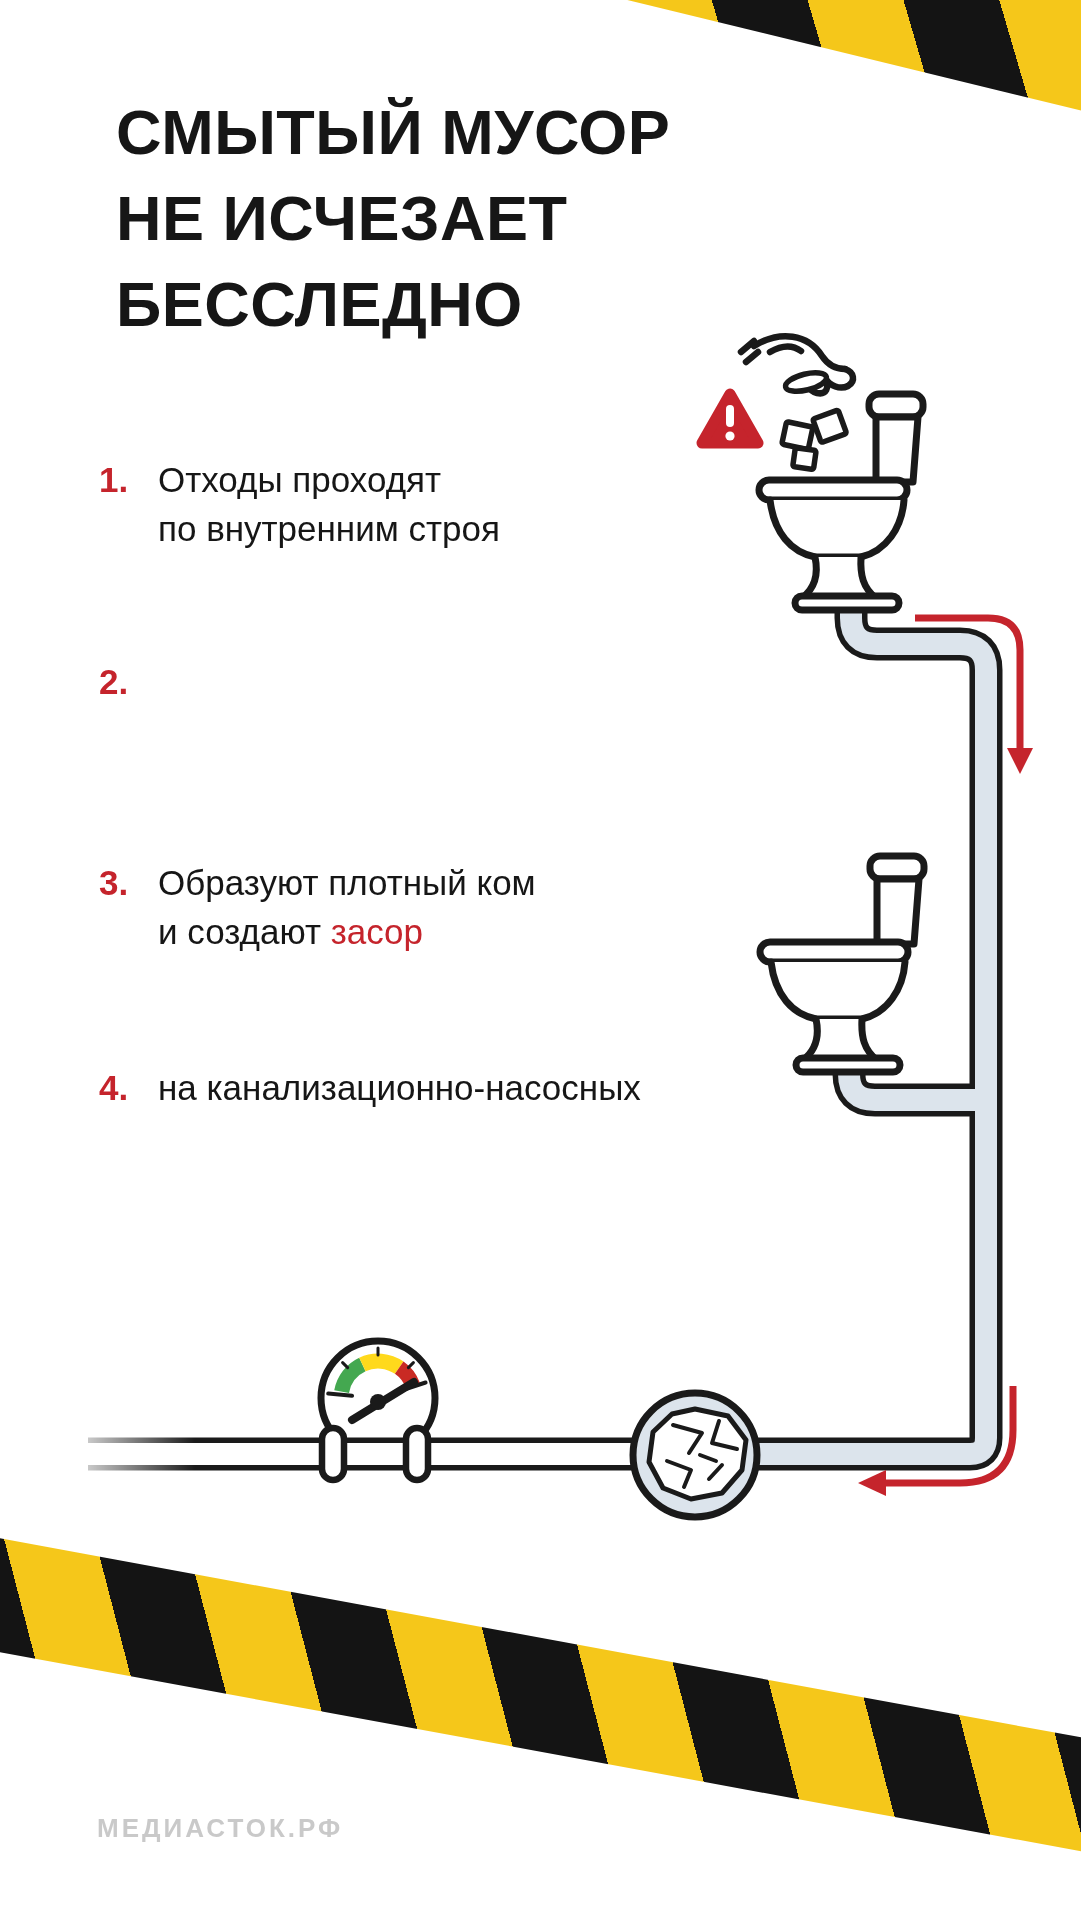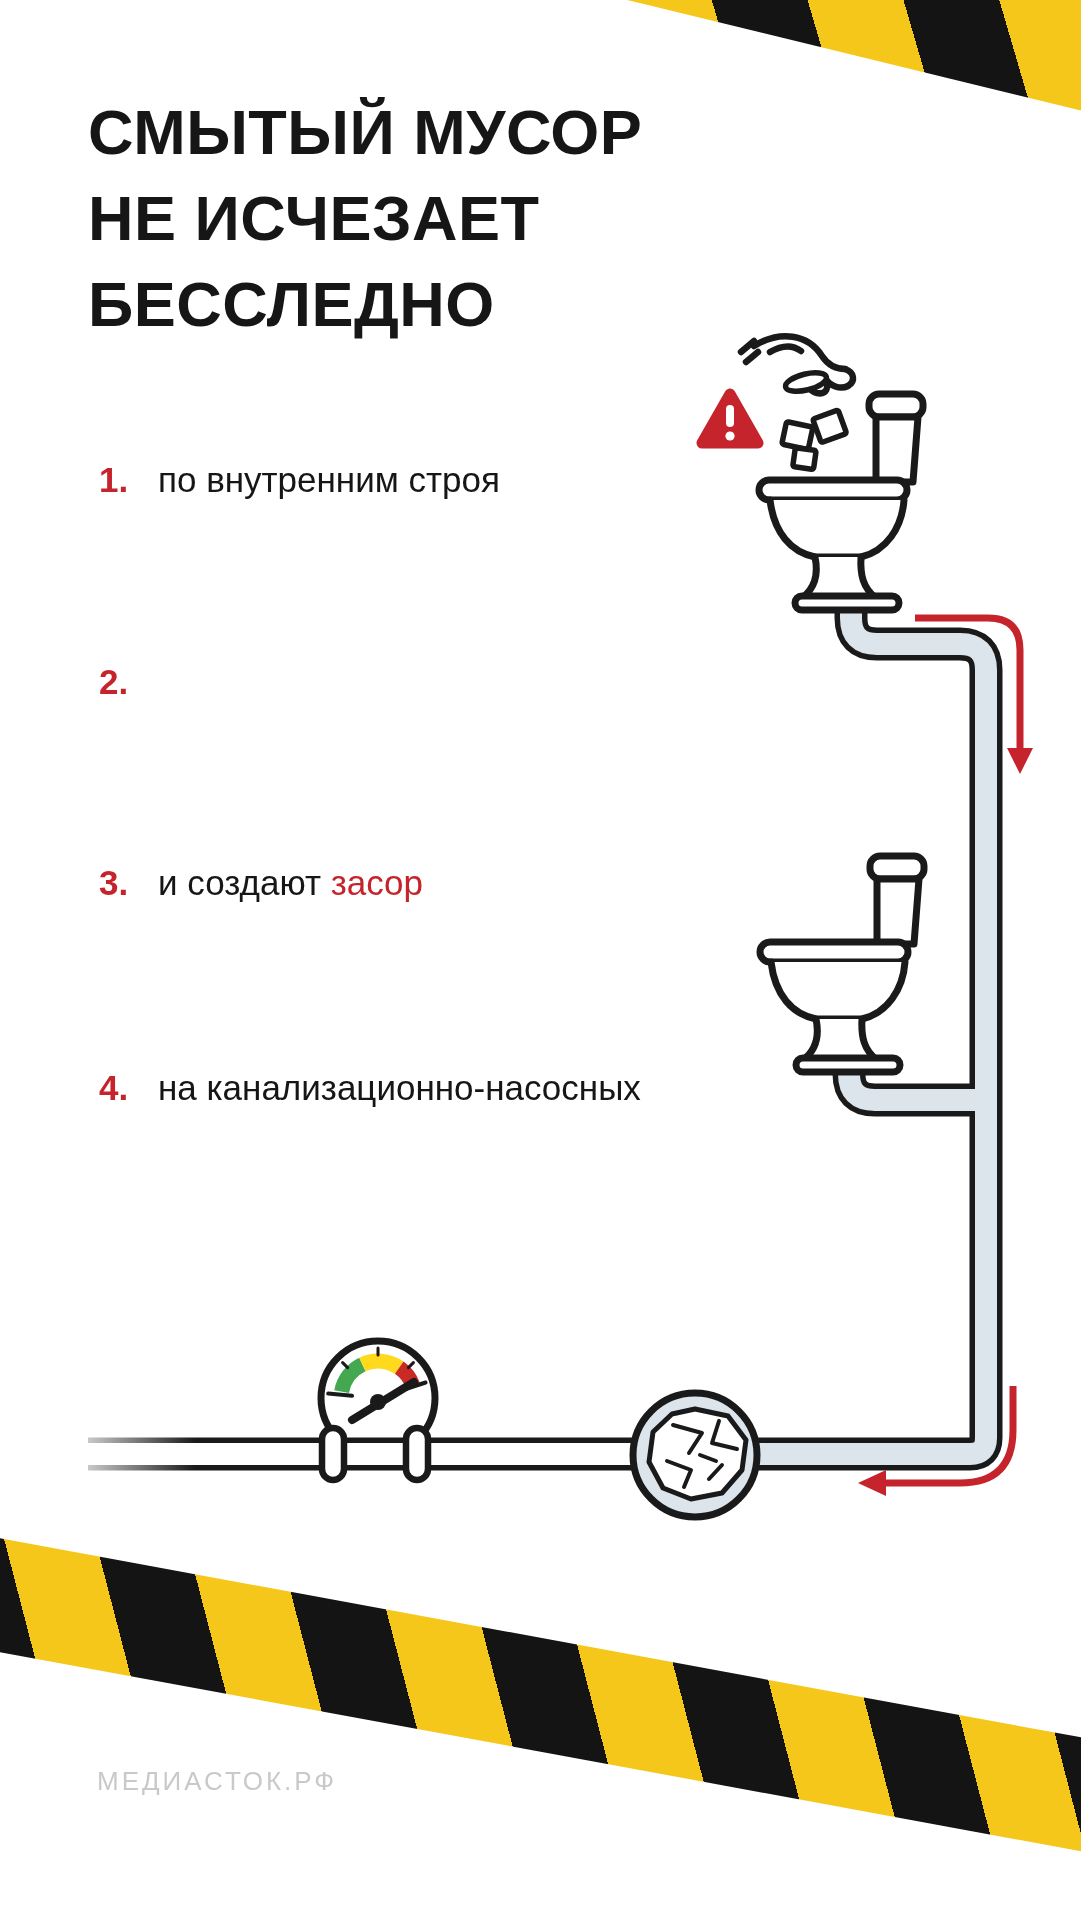--- a/index.html
+++ b/index.html
@@ -12,28 +12,28 @@
   .tape-top{
     left:615px;top:-233px;width:660px;height:230px;
     transform:rotate(13.7deg);transform-origin:left bottom;
     background:repeating-linear-gradient(60deg,var(--tape-yellow) 0 92px,var(--tape-black) 92px 184px);
   }
   .tape-bottom{
     left:-40px;top:1531px;width:1320px;height:112px;
     transform:rotate(10.43deg);transform-origin:left top;
   }
   
-  .title{position:absolute;left:88px;top:89px;font-size:63px;line-height:86px;font-weight:800;letter-spacing:0.5px;}
+  .title{position:absolute;left:116px;top:89px;font-size:63px;line-height:86px;font-weight:800;letter-spacing:0.5px;}
   
   .step{position:absolute;left:99px;display:flex;font-size:35px;line-height:49px;}
   .step-num{width:59px;font-weight:700;color:var(--accent-red);}
   .step-text{font-weight:500;}
   .step-text .red-word{color:var(--accent-red);font-weight:400;}
   
-  .footer{position:absolute;left:97px;top:1766px;font-size:26px;font-weight:400;letter-spacing:3px;color:var(--footer-gray);text-align:right;}
+  .footer{position:absolute;left:97px;top:1813px;font-size:26px;font-weight:700;letter-spacing:3px;color:var(--footer-gray);text-align:right;}
   
   svg.art{position:absolute;left:0;top:0;}
   .ln{fill:#fff;stroke:var(--outline);stroke-width:7;stroke-linejoin:round;stroke-linecap:round;}
   .pipe-k{fill:none;stroke:var(--outline);stroke-width:33;}
   .pipe-b{fill:none;stroke:var(--pipe-fill);stroke-width:22;}
   .pipe-w{fill:none;stroke:#fff;stroke-width:22;}
   .arrow-line{fill:none;stroke:var(--accent-red);stroke-width:7;}
   .arrow-head{fill:var(--accent-red);}
   .hand path{fill:none;stroke:var(--outline);stroke-width:6.5;stroke-linecap:round;}
   .trash-bit{fill:#fff;stroke:var(--outline);stroke-width:5.5;}
@@ -152,29 +152,31 @@
 
   <div class="title">
     <div>СМЫТЫЙ МУСОР</div>
     <div>НЕ ИСЧЕЗАЕТ</div>
     <div>БЕССЛЕДНО</div>
   </div>
 
   <div class="step" style="top:455px">
     <div class="step-num">1.</div>
     <div class="step-text">
+        <div><span>Отходы проходят</span></div>
         <div><span>по внутренним строя</span></div>
       </div>
   </div>
   <div class="step" style="top:657px">
     <div class="step-num">2.</div>
   </div>
   <div class="step" style="top:858px">
     <div class="step-num">3.</div>
     <div class="step-text">
+        <div><span>Образуют плотный ком</span></div>
         <div><span>и создают </span><span class="red-word">засор</span></div>
       </div>
   </div>
   <div class="step" style="top:1063px">
     <div class="step-num">4.</div>
     <div class="step-text">
         <div><span>на канализационно-насосных</span></div>
       </div>
   </div>
 

